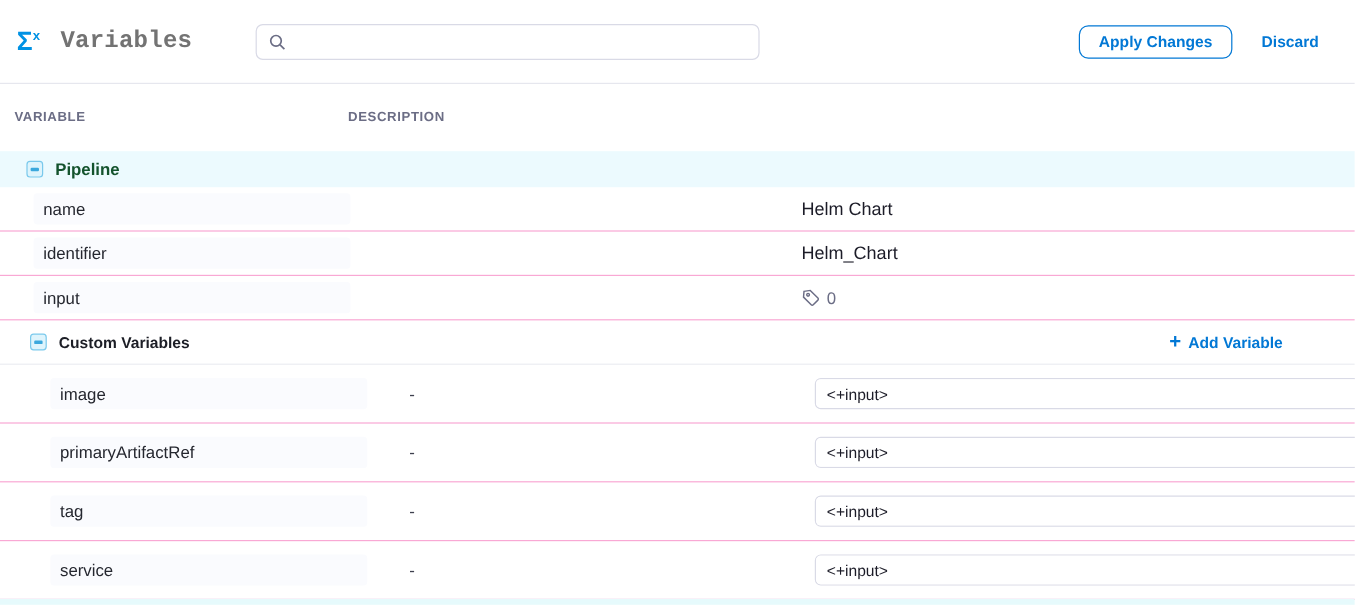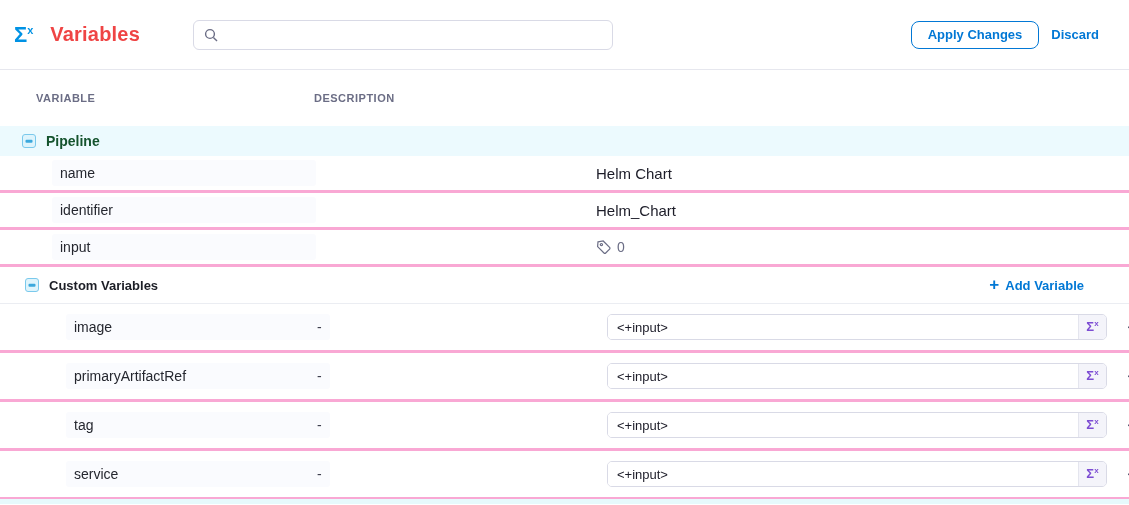--- a/index.html
+++ b/index.html
@@ -11,77 +11,77 @@
   }
   .app { position: relative; width: 1129px; height: 505px; background: #fff; }
 
   
   .topbar {
     height: 70px; display: flex; align-items: center;
     padding: 0 30px 0 14px; border-bottom: 1px solid #e6e7ee; background: #fff;
   }
   .sigma-logo { color: #0092e4; font-weight: 700; font-size: 22px; line-height: 1; display: flex; align-items: flex-start; }
   .sigma-logo .sup { font-size: 11px; font-weight: 700; margin-top: 1px; }
-  .page-title { font-size: 20px; font-weight: 700; margin-left: 17px; letter-spacing: .2px; color: #ef4444; }
+  .page-title { font-size: 20px; font-weight: 700; margin-left: 17px; letter-spacing: .2px; color: #737373; font-family: Liberation Mono, monospace; }
   .search-wrap {
     margin-left: 53px; width: 420px; height: 30px;
     border: 1px solid #d9dae6; border-radius: 6px; background: #fff;
     display: flex; align-items: center; padding: 0 10px; gap: 8px;
   }
   .search-wrap input {
     flex: 1; border: none; outline: none; font-size: 13px; color: #1c1c28;
     font-family: "Liberation Sans", "DejaVu Sans", sans-serif; background: transparent;
   }
   .search-wrap input::placeholder { color: #9a9cae; }
-  .topbar-right { margin-left: auto; display: flex; align-items: center; gap: 12px; }
+  .topbar-right { margin-left: auto; display: flex; align-items: center; gap: 24px; }
   .apply-btn {
     height: 28px; padding: 0 16px; background: #fff;
     border: 1px solid #0278d5; border-radius: 8px;
     color: #0278d5; font-size: 13px; font-weight: 700; cursor: pointer;
     font-family: "Liberation Sans", "DejaVu Sans", sans-serif;
   }
   .discard-link { color: #0278d5; font-size: 13px; font-weight: 600; cursor: pointer; }
 
   
-  .grid-cols { display: grid; grid-template-columns: 278px 282px 1fr; align-items: center; padding-left: 36px; }
+  .grid-cols { display: grid; grid-template-columns: 278px 282px 1fr; align-items: center; padding-left: 12px; }
   .table-header { height: 56px; }
   .col-label {
     font-size: 11px; font-weight: 700; color: #6b6d85; letter-spacing: .5px;
   }
   .section-row-pipeline {
     height: 30px; background: #ecfafe; display: flex; align-items: center;
     padding-left: 22px; gap: 10px;
   }
   .section-label-lg { font-size: 14px; font-weight: 700; color: #14532d; }
   .minus-icon {
     width: 14px; height: 14px; border: 1.5px solid #7ac9ec; border-radius: 3px;
     background: #def4fc; position: relative; flex: 0 0 auto; cursor: pointer;
   }
   .minus-icon::after {
     content: ""; position: absolute; left: 50%; top: 50%;
     width: 7px; height: 2.5px; background: #3ba8dd; border-radius: 1px;
     transform: translate(-50%, -50%);
   }
-  .row { border-bottom: 3px solid #f9a8d4; }
+  .row { border-bottom: 1px solid #f9a8d4; gap: 48px; }
   .row-sys { height: 37px; }
   .row-custom { height: 49px; }
   .label-box {
     background: #fafbfe; border-radius: 3px; height: 26px;
     display: flex; align-items: center; padding: 0 8px;
     font-size: 14px; color: #25272f; width: 264px;
   }
   .label-box-sys { margin-left: 16px; }
   .label-box-custom { margin-left: 30px; }
   .desc-cell { font-size: 14px; color: #3e404e; padding-left: 3px; }
   .value-text { font-size: 15px; color: #1c1c28; }
   .tags-value { display: flex; align-items: center; gap: 5px; color: #6b6d85; font-size: 14px; }
 
   .custom-header-row {
     height: 37px; display: flex; align-items: center;
-    padding: 0 45px 0 25px; gap: 10px; border-bottom: 1px solid #ebedf2;
+    padding: 0 60px 0 25px; gap: 10px; border-bottom: 1px solid #ebedf2;
   }
   .section-label-sm { font-size: 13px; font-weight: 600; color: #1c1e26; }
   .add-variable {
     margin-left: auto; display: flex; align-items: center; gap: 6px;
     color: #0278d5; font-size: 13px; font-weight: 600; cursor: pointer;
   }
   .add-variable .plus { font-size: 17px; font-weight: 600; line-height: 1; margin-top: -1px; }
 
   .value-cell { display: flex; align-items: center; }
   .input-wrap {

